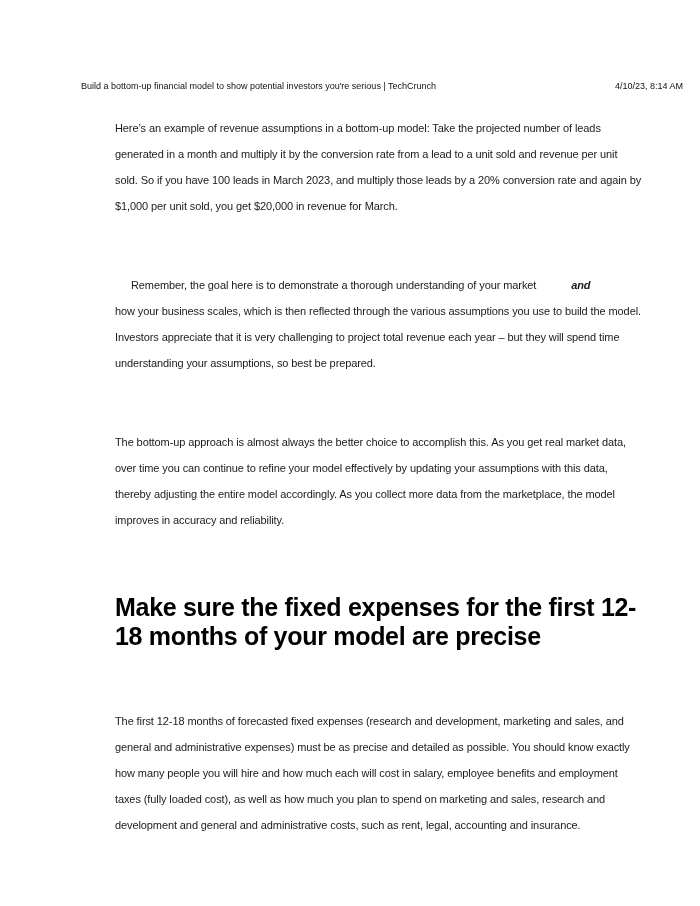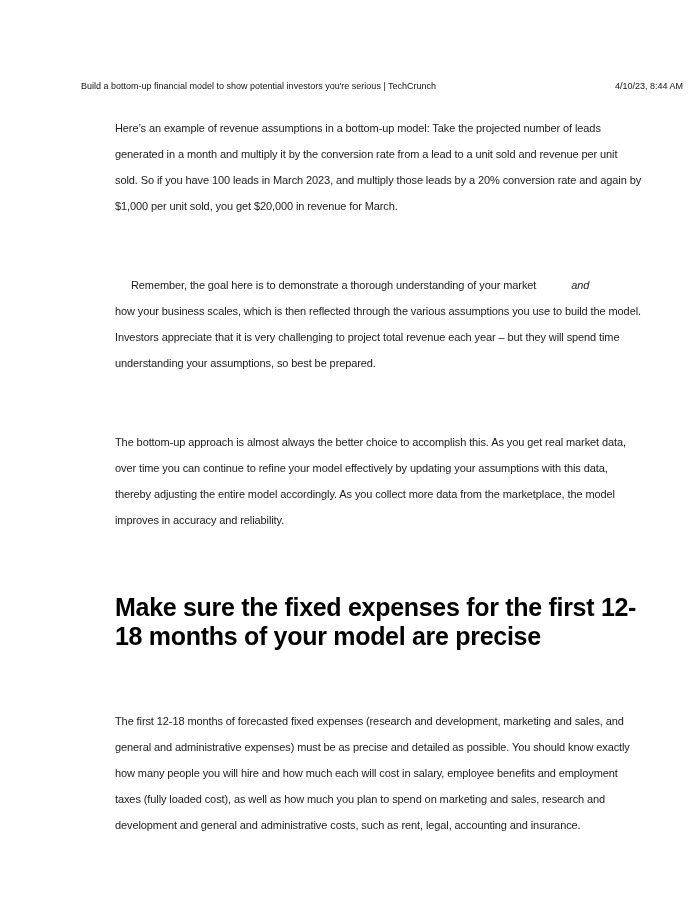--- a/index.html
+++ b/index.html
@@ -35,21 +35,21 @@
     left: 51px;
     width: 600px;
     color: #1a1a1a;
   }
   .article p {
     font-size: 11px;
     line-height: 26px;
     margin: 0 8px 21px 0;
     letter-spacing: -0.1px;
   }
-  .article em { font-style: italic; }
+  .article em { font-style: italic; font-weight: bold; }
   .article h2 {
     font-size: 25px;
     line-height: 29px;
     font-weight: 700;
     color: #000000;
     letter-spacing: -0.3px;
     margin: 28px 0 25px 0;
   }
   .print-footer {
     position: absolute;
@@ -64,21 +64,21 @@
     color: #111111;
   }
 </style>
 </head>
 <body>
 
 <div class="page">
 
   <header class="print-header">
     <span class="doc-title">Build a bottom-up financial model to show potential investors you're serious | TechCrunch</span>
-    <span>4/10/23, 8:44 AM</span>
+    <span>4/10/23, 8:14 AM</span>
   </header>
 
   <main class="article">
 
     <p>Here’s an example of revenue assumptions in a bottom-up model: Take the projected number of leads generated in a month and multiply it by the conversion rate from a lead to a unit sold and revenue per unit sold. So if you have 100 leads in March 2023, and multiply those leads by a 20% conversion rate and again by $1,000 per unit sold, you get $20,000 in revenue for March.</p>
 
     <p><span>Remember, the goal here is to demonstrate a thorough understanding of your market </span><em>and</em><span> how your business scales, which is then reflected through the various assumptions you use to build the model. Investors appreciate that it is very challenging to project total revenue each year – but they will spend time understanding your assumptions, so best be prepared.</span></p>
 
     <p>The bottom-up approach is almost always the better choice to accomplish this. As you get real market data, over time you can continue to refine your model effectively by updating your assumptions with this data, thereby adjusting the entire model accordingly. As you collect more data from the marketplace, the model improves in accuracy and reliability.</p>
 

